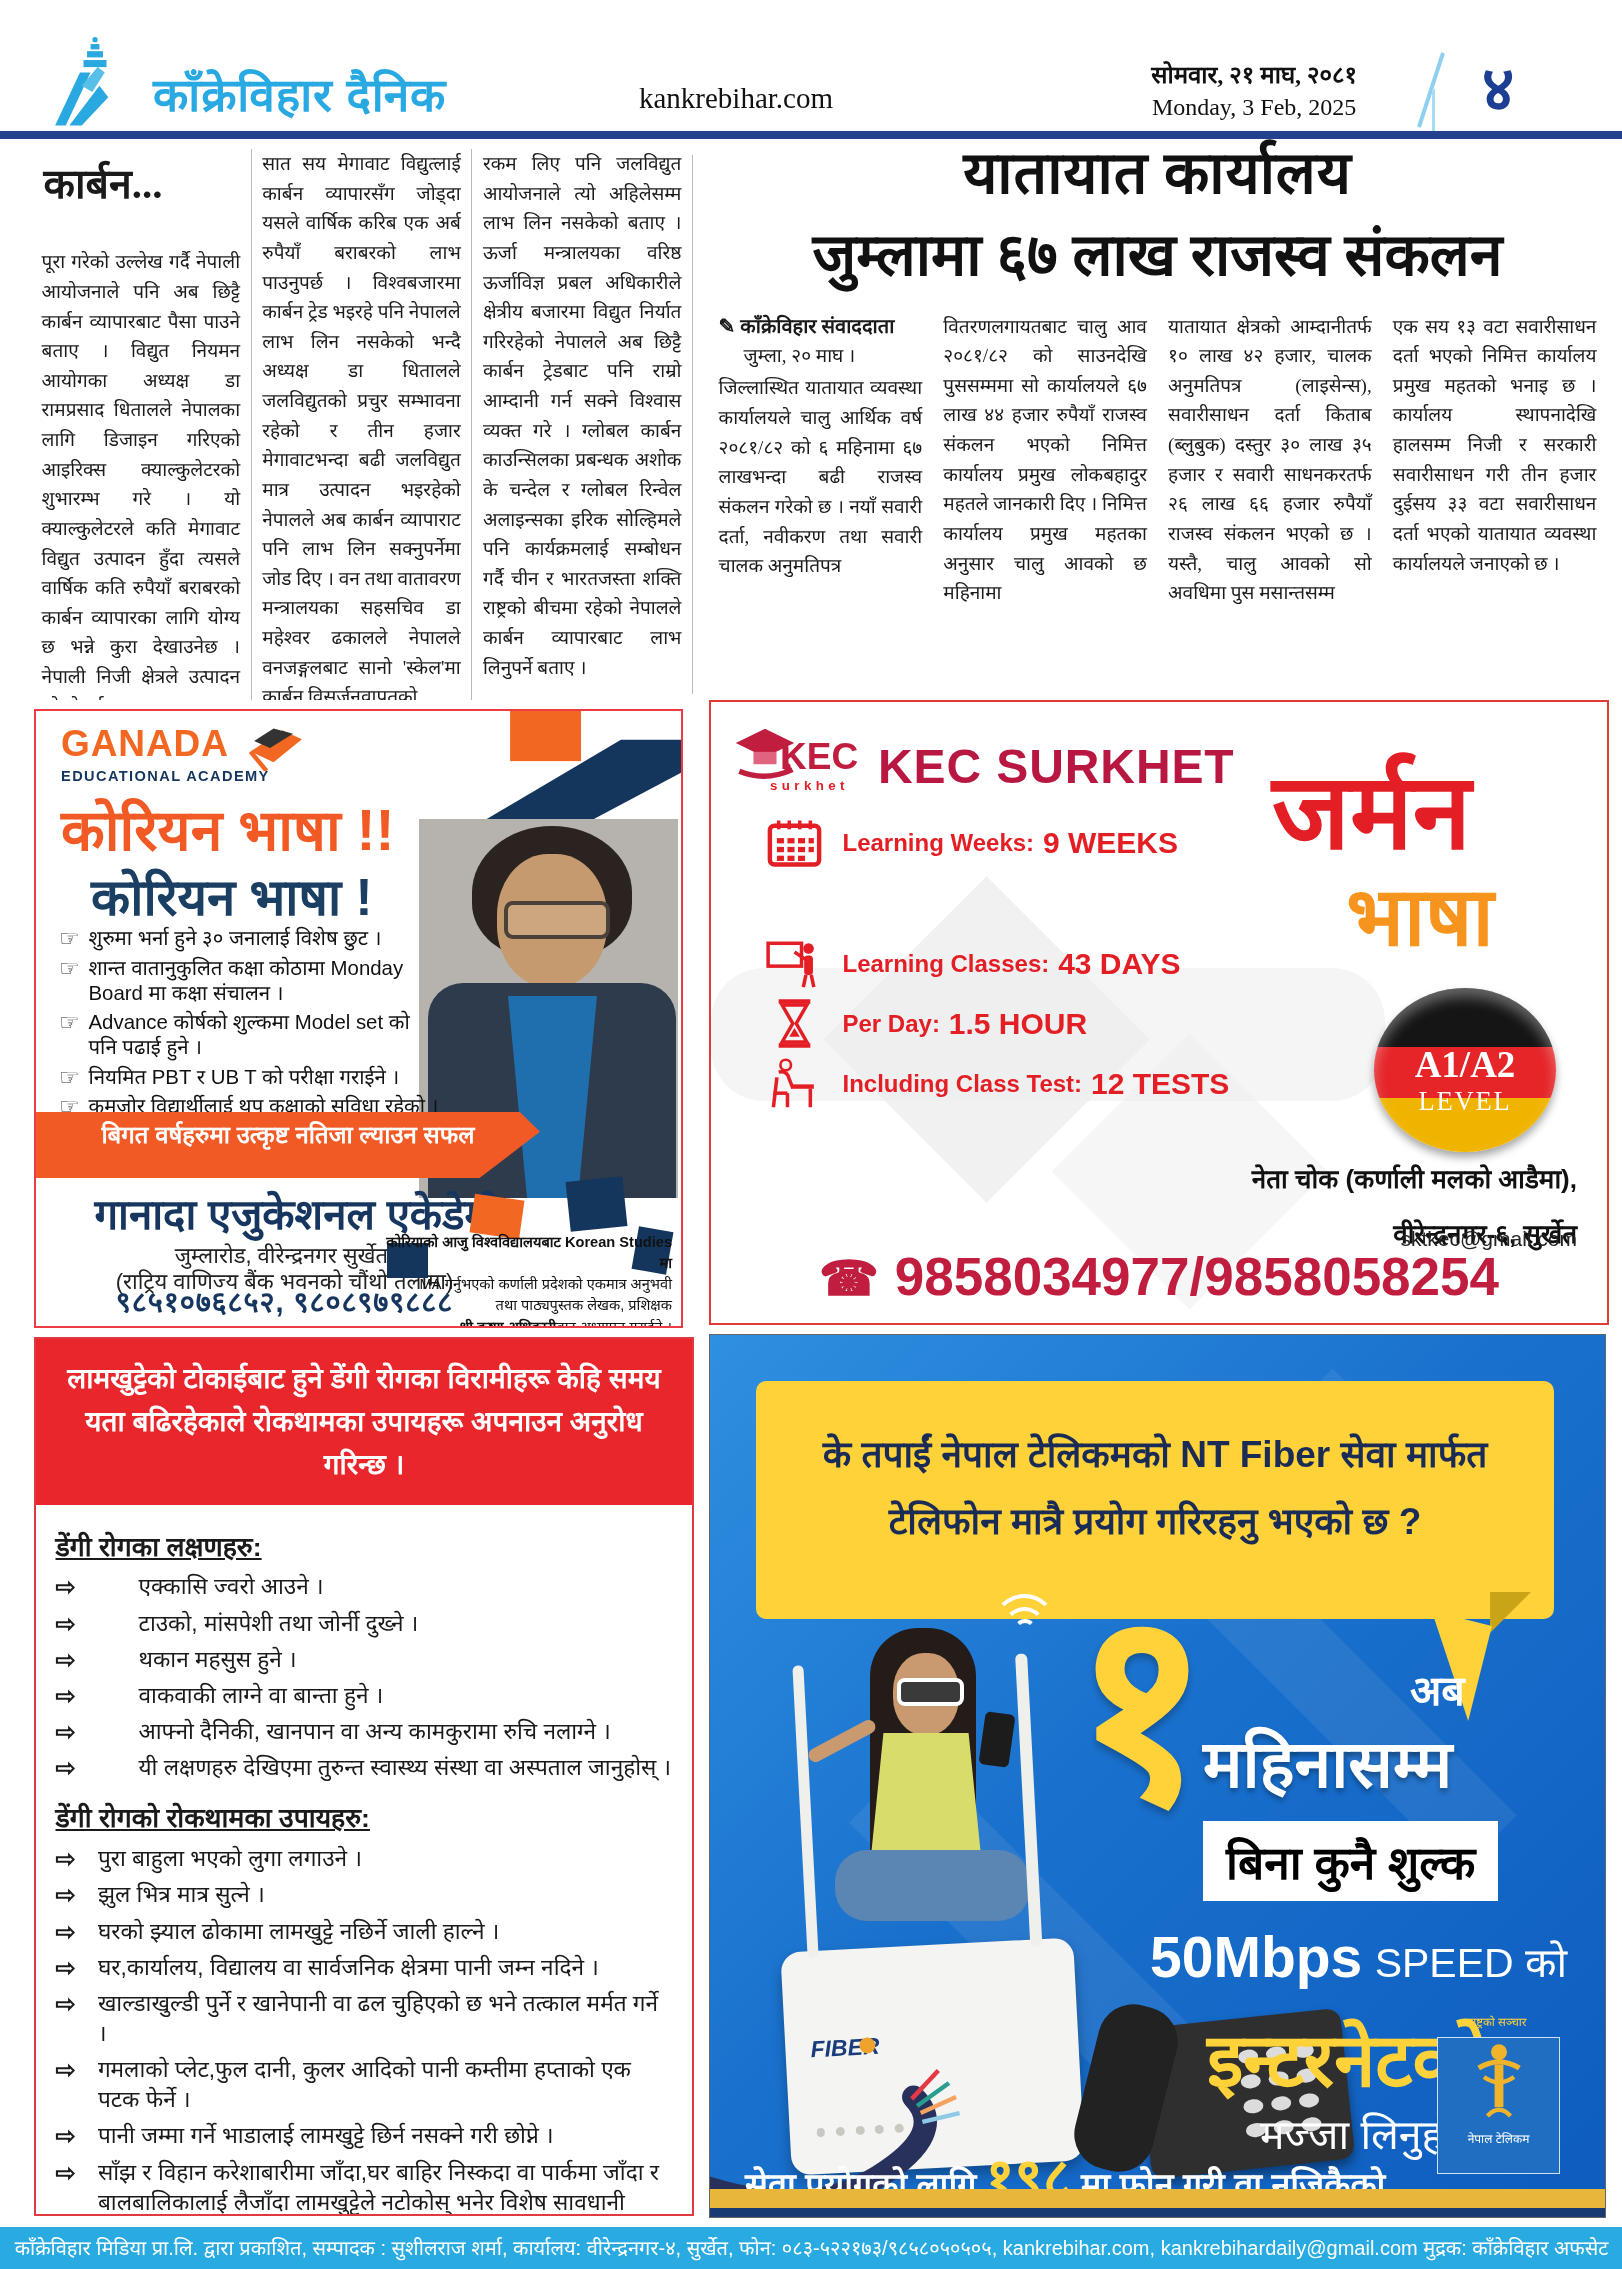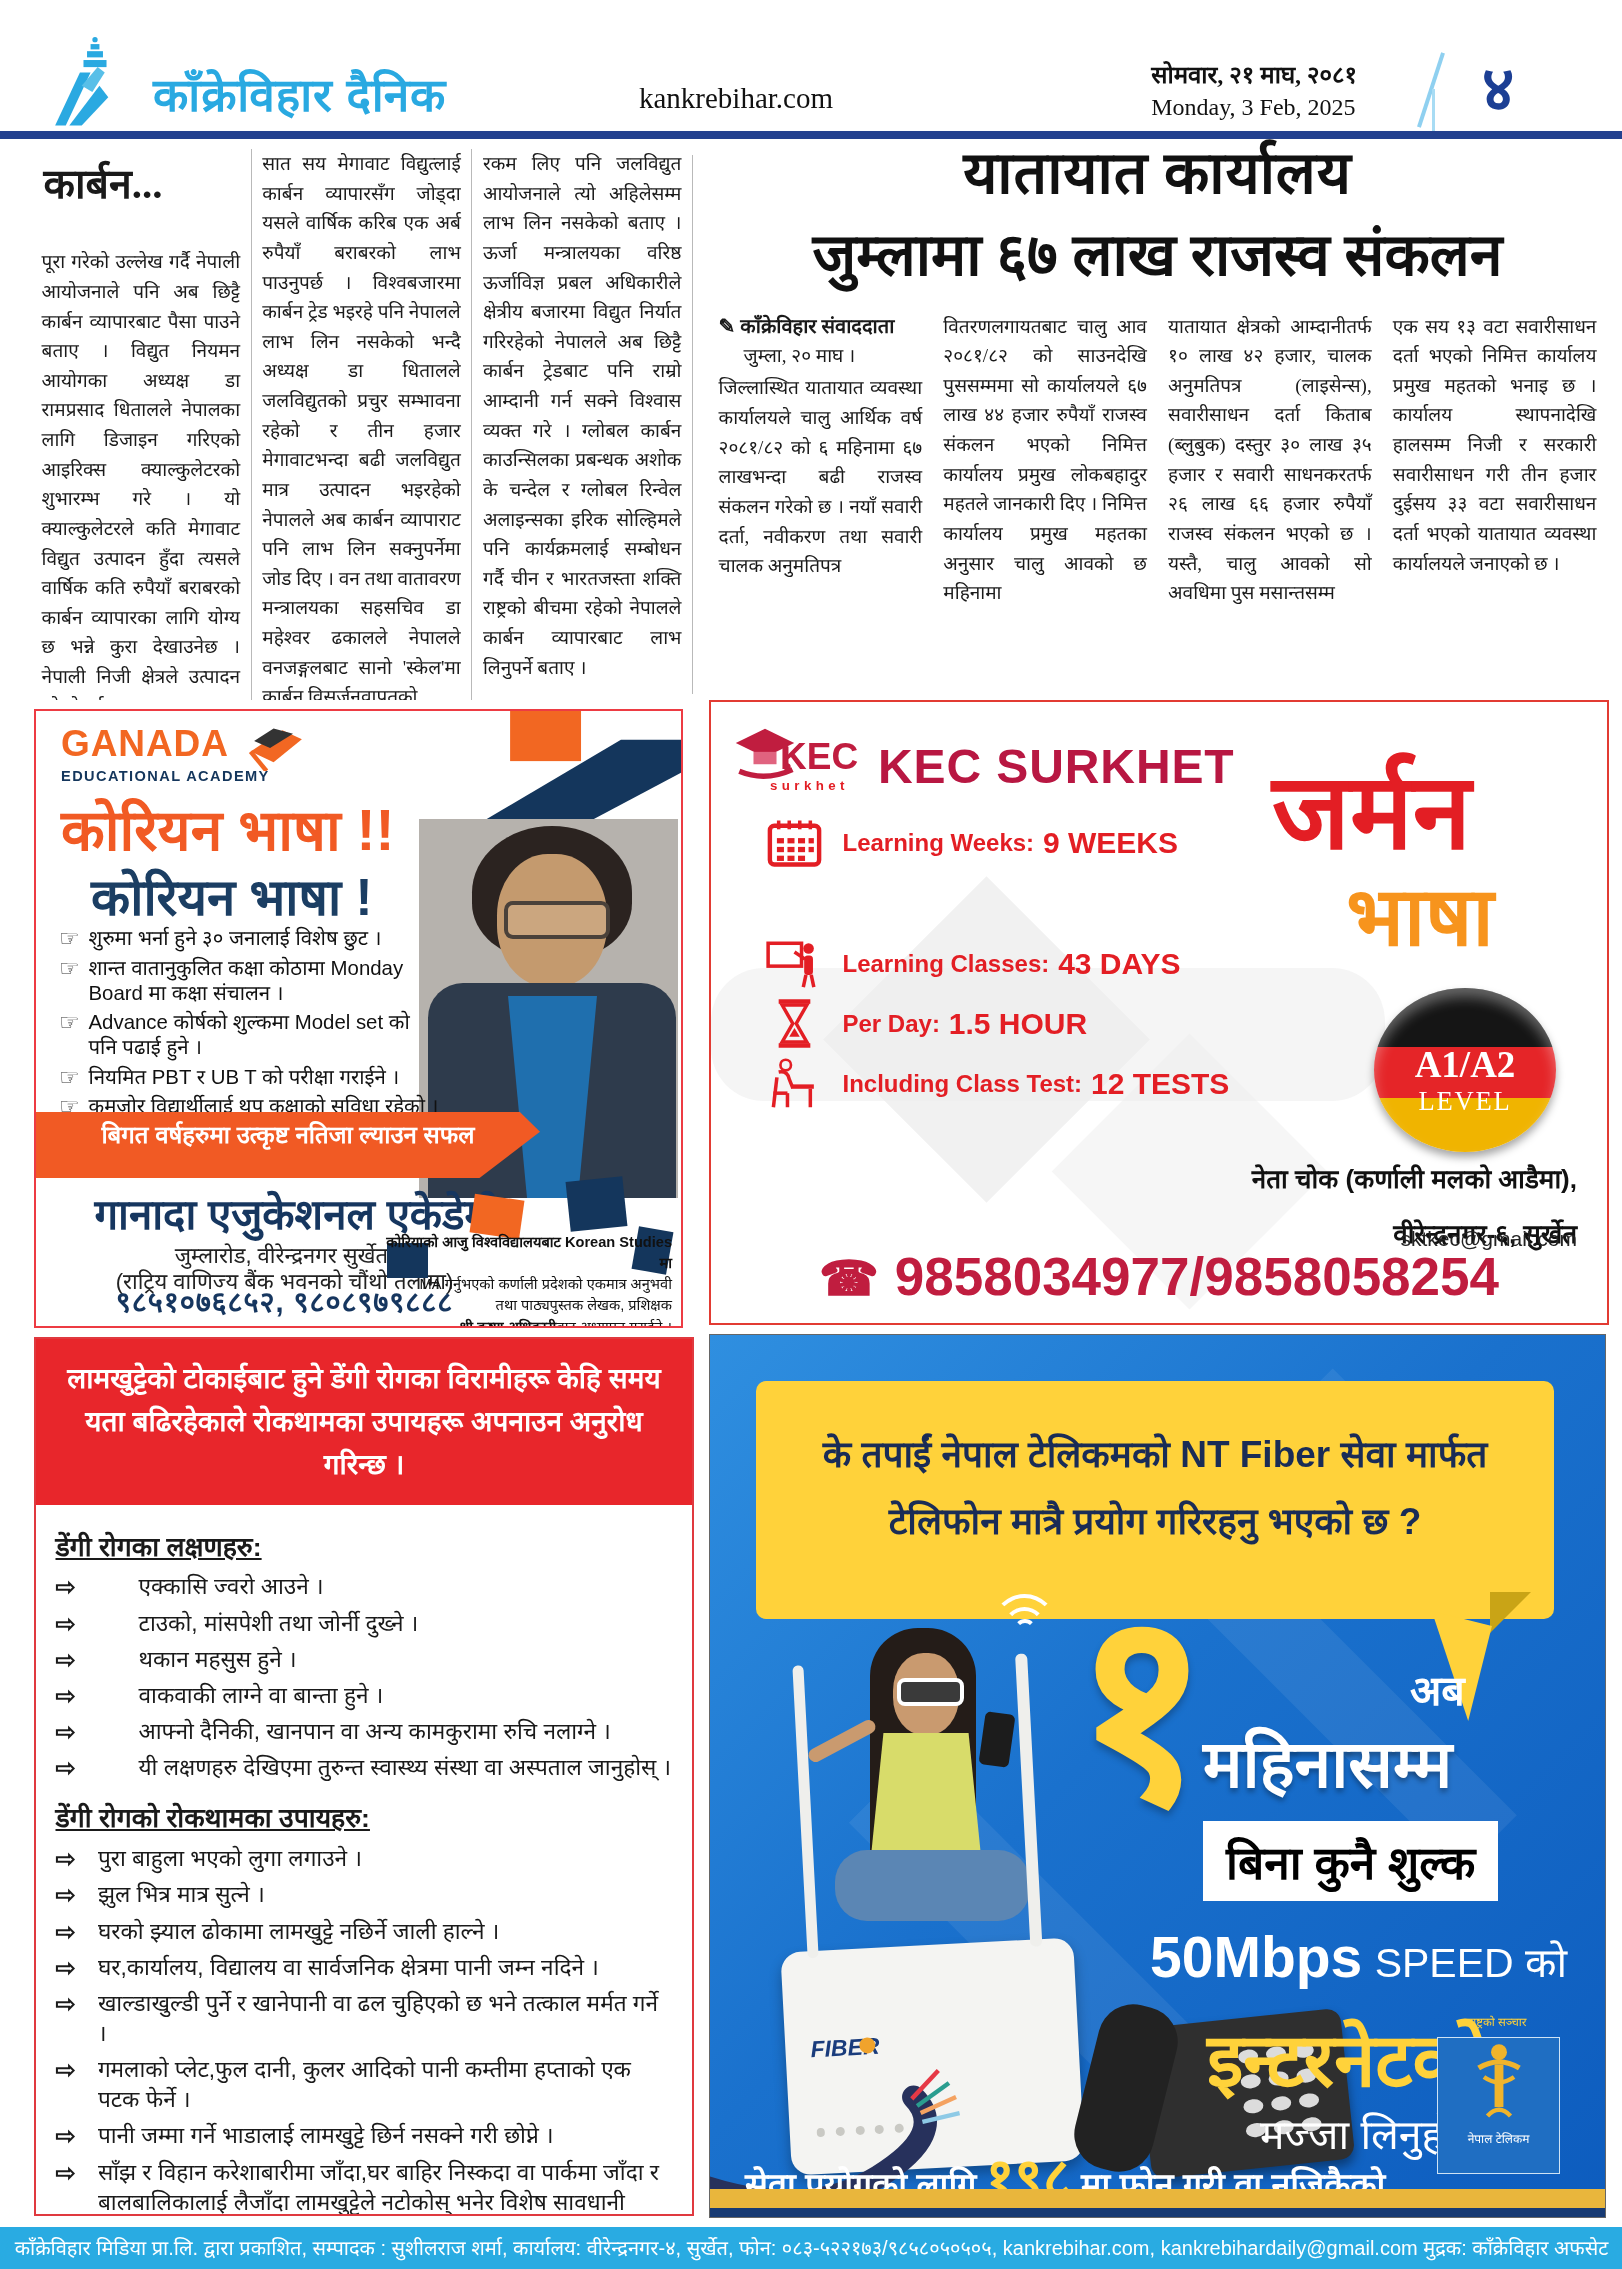--- a/index.html
+++ b/index.html
@@ -4,21 +4,21 @@
 <style>
   html,body{margin:0;padding:0;background:#e8e8e8;}
   .page{position:relative;width:1623px;height:2270px;background:#ffffff;overflow:hidden;
         font-family:"Liberation Sans",sans-serif;color:#1a1a1a;}
   .abs{position:absolute;}
   .serif{font-family:"Liberation Serif","DejaVu Serif",serif;}
   .just{text-align:justify;}
   
   #paper-name{left:153px;top:62px;font-size:46px;font-weight:bold;color:#29a9e1;letter-spacing:0.9px;}
   #website{left:550px;top:82px;width:372px;text-align:center;font-size:29px;color:#111;}
-  #date-block{right:266px;top:59px;text-align:left;line-height:1.35;}
+  #date-block{right:266px;top:59px;text-align:center;line-height:1.35;}
   #date-np{font-size:24px;font-weight:bold;color:#111;}
   #date-en{font-size:24px;color:#111;}
   #page-num{left:1482px;top:44px;font-size:62px;font-weight:bold;color:#1c3f94;}
   .hdr-slash{left:1429px;top:51px;width:3.5px;height:78px;background:#8fd0f0;transform:rotate(18deg);}
   .hdr-L{left:1432px;top:89px;width:133px;height:46px;border-left:3.5px solid #a8dcf4;border-bottom:3.5px solid #a8dcf4;}
   #top-rule{left:0;top:131px;width:1623px;height:8px;background:#23418f;}
   
   .art-col{padding:0 10.6px;overflow:hidden;}
   .art-body{font-size:19px;line-height:1.56;}
   #carbon{left:31px;top:149px;width:661px;height:551px;display:flex;}

